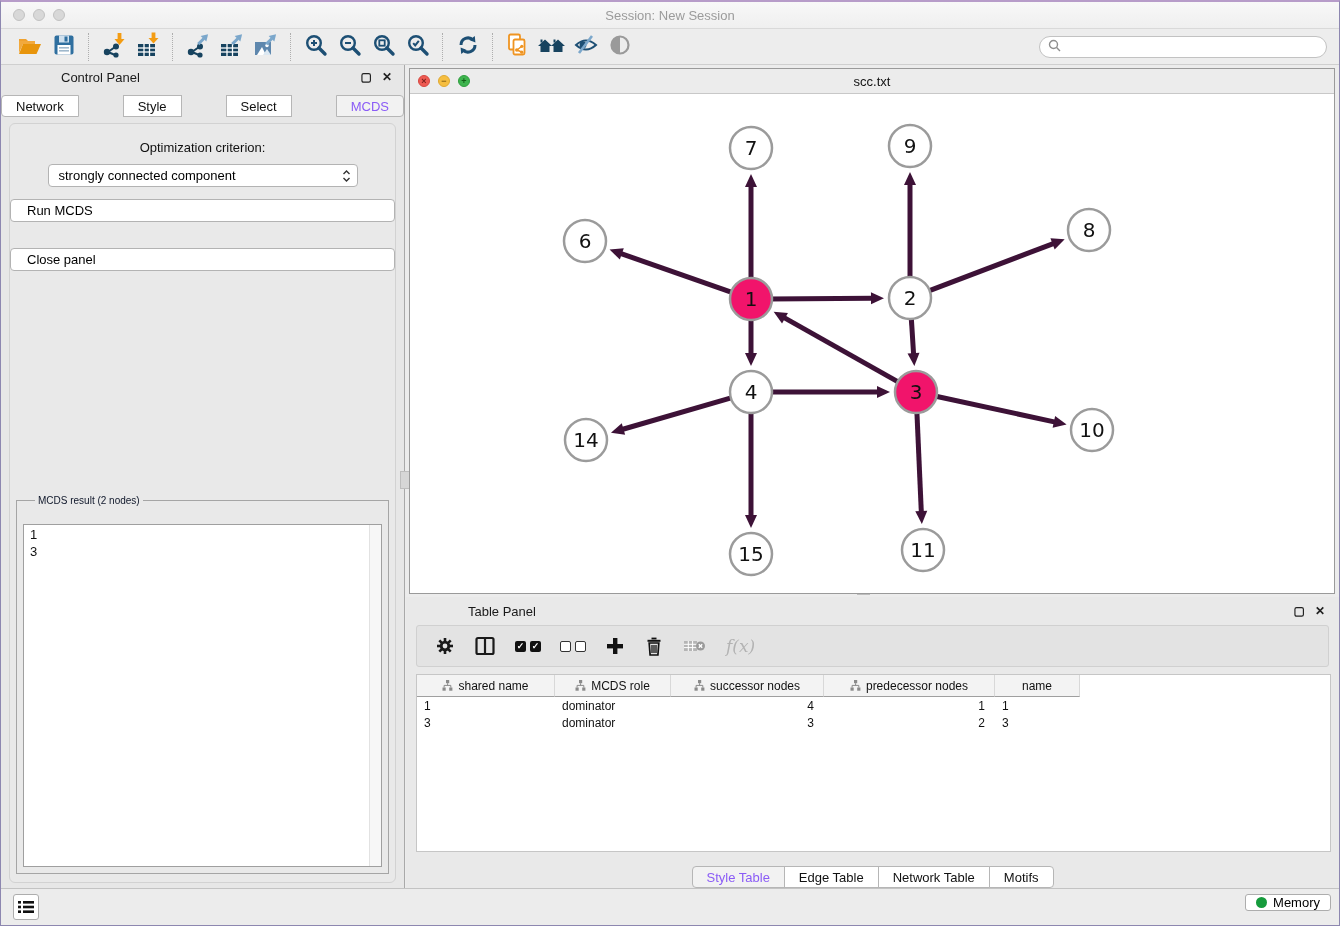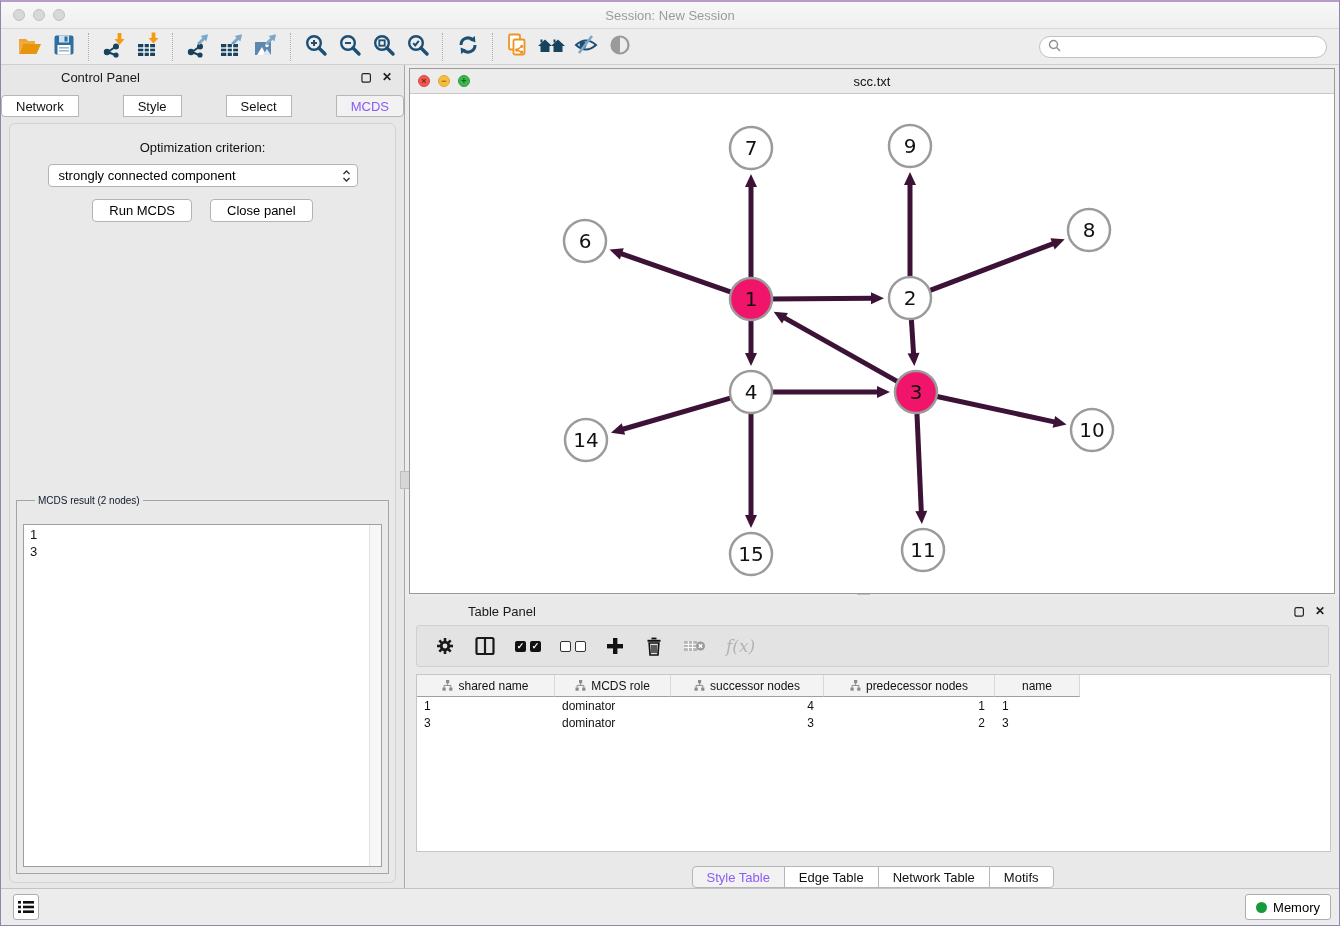--- a/index.html
+++ b/index.html
@@ -37,21 +37,21 @@
        display:flex;align-items:center;color:#111;}
   .tab:first-child{border-radius:4px 0 0 4px;margin-left:0;}
   .tab:last-child{border-radius:0 4px 4px 0;}
   .tab.selected{background:#f2f2f2;color:#8b5cf6;}
   .cp-box{position:absolute;left:8px;right:8px;top:58px;bottom:6px;background:#e9e9e9;
           border:1px solid #d2d2d2;border-radius:6px;}
   .opt-label{margin-top:16px;text-align:center;font-size:13px;color:#111;}
   .select{width:310px;height:23px;margin:9px auto 0;background:#fff;border:1px solid #b3b3b3;border-radius:4px;
           display:flex;align-items:center;padding-left:10px;font-size:13px;box-sizing:border-box;}
   .select .stepper{margin-left:auto;margin-right:6px;display:flex;flex-direction:column;align-items:center;}
-  .btn-row{display:flex;justify-content:center;gap:18px;margin-top:12px;}
+  .btn-row{display:flex;justify-content:center;gap:26px;margin-top:12px;flex-direction:column;}
   .push-btn{height:23px;background:#fff;border:1px solid #b3b3b3;border-radius:4px;font-size:13px;
             padding:0 16px;display:flex;align-items:center;font-family:"Liberation Sans",sans-serif;}
   fieldset.result{position:absolute;left:6px;right:6px;top:371px;bottom:8px;border:1px solid #a5a5a5;
                   margin:0;padding:4px 6px 6px 6px;background:transparent;}
   fieldset.result legend{font-size:10px;color:#0f172a;padding:0 3px;margin-left:12px;}
   .result-area{position:absolute;left:6px;right:6px;top:18px;bottom:6px;background:#fff;border:1px solid #9f9f9f;}
   .result-text{position:absolute;left:0;top:0;right:12px;bottom:0;padding:1px 6px;font-size:13px;
                line-height:17px;white-space:pre;color:#111;}
   .result-scroll{position:absolute;right:0;top:0;bottom:0;width:11px;background:#f7f7f7;border-left:1px solid #e2e2e2;}
 
@@ -89,21 +89,21 @@
   .trow{display:flex;height:17px;align-items:center;}
   .td{font-size:12px;color:#111;box-sizing:border-box;overflow:hidden;}
   .td.l{text-align:left;padding-left:7px;}
   .td.r{text-align:right;padding-right:10px;}
   .tp-tabs{position:absolute;left:0;right:0;bottom:4px;display:flex;justify-content:center;height:22px;}
 
   
   .statusbar{position:absolute;left:0;right:0;bottom:0;height:36px;background:#ececec;border-top:1px solid #c3c3c3;}
   .list-btn{position:absolute;left:12px;top:5px;width:26px;height:26px;background:#fff;border:1px solid #adadad;
             border-radius:3px;display:flex;align-items:center;justify-content:center;box-sizing:border-box;}
-  .mem-btn{position:absolute;right:8px;top:5px;height:26px;background:#fff;border:1px solid #adadad;border-radius:3px;
+  .mem-btn{position:absolute;right:8px;top:5px;height:17px;background:#fff;border:1px solid #adadad;border-radius:3px;
            display:flex;align-items:center;gap:6px;padding:0 10px;font-size:13px;box-sizing:border-box;}
   .mem-dot{width:11px;height:11px;border-radius:50%;background:#169b3c;}
 </style>
 </head>
 <body>
 
 <div class="app">
 
   <div class="titlebar">
     <div class="tl-group">

